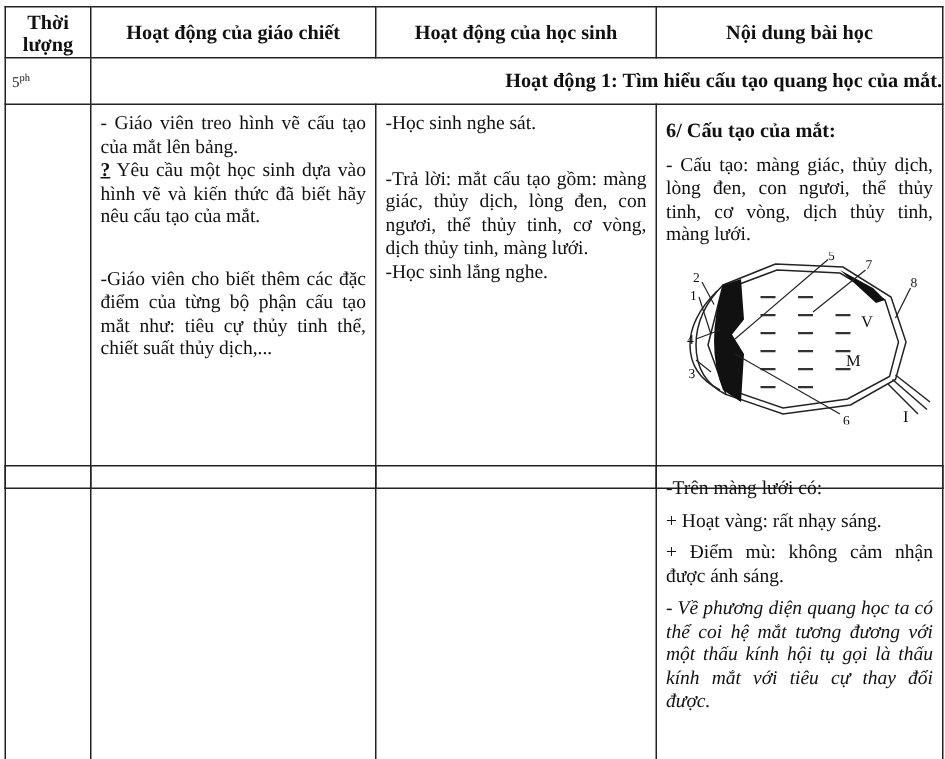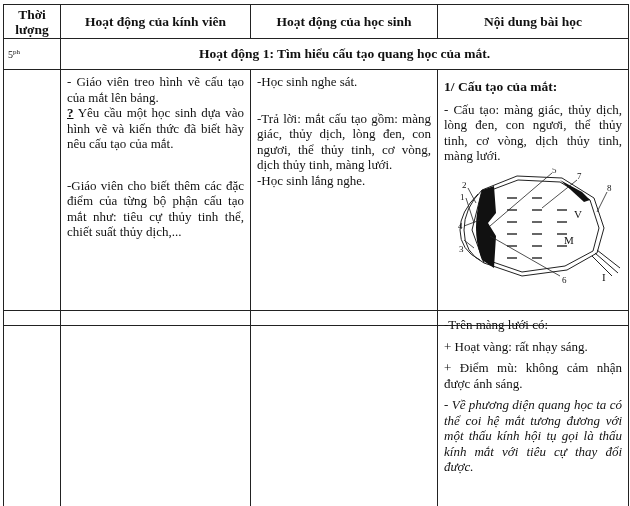--- a/index.html
+++ b/index.html
@@ -6,21 +6,21 @@
   body { width:630px; height:506px; position:relative; overflow:hidden;
          font-family:"Liberation Serif", "DejaVu Serif", serif; color:#111; }
   .tbl { position:absolute; left:3px; border-collapse:collapse; table-layout:fixed; }
   .tbl td { border:1px solid #222; vertical-align:top; padding:0; font-size:13px; line-height:15.5px; }
   #t1 { top:4px; width:625px; border-top:1px solid #222; }
   #t2 { top:310px; width:625px; }
   .hdr td { height:33px; vertical-align:middle; text-align:center; font-weight:bold; font-size:13.5px;margin-top:22px; }
   .hdr td.c1 { line-height:15px; }
   .act td { height:30px; vertical-align:middle; }
   .act .time { font-size:10px; padding-left:4px; }
-  .act .title { text-align:center; font-weight:bold; font-size:13.5px; }
+  .act .title { text-align:right; font-weight:bold; font-size:13.5px; }
   .body td { height:255px; }
   .cell { padding:4px 6px 0 6px; text-align:justify; }
   .gap { height:26px; }
   .gap2 { height:21px; }
   .q { text-decoration:underline; font-weight:bold; }
   .h { font-weight:bold; font-size:13.5px; margin-top:5px; margin-bottom:7px; }
   .it { font-style:italic; }
   .p { margin:0 0 6px 0; }
   .eye { display:block; margin:4px 0 0 8px; }
   .row2 td { height:200px; }
@@ -31,21 +31,21 @@
 <table id="t1" class="tbl">
   <colgroup>
       <col style="width:57px">
       <col style="width:190px">
       <col style="width:187px">
       <col style="width:191px">
     </colgroup>
   <tbody>
       <tr class="hdr">
     <td class="c1">Thời lượng</td>
-    <td>Hoạt động của kính viên</td>
+    <td>Hoạt động của giáo chiết</td>
     <td>Hoạt động của học sinh</td>
     <td>Nội dung bài học</td>
   </tr>
   <tr class="act">
     <td class="time"><span>5</span><sup style="font-size:7px">ph</sup></td>
     <td colspan="3" class="title">Hoạt động 1: Tìm hiểu cấu tạo quang học của mắt.</td>
   </tr>
   <tr class="body">
     <td></td>
     <td>
@@ -59,21 +59,21 @@
     <td>
       <div class="cell">
         <div>-Học sinh nghe sát.</div>
         <div class="gap2"></div>
         <div>-Trả lời: mắt cấu tạo gồm: màng giác, thủy dịch, lòng đen, con ngươi, thể thủy tinh, cơ vòng, dịch thủy tinh, màng lưới.</div>
         <div>-Học sinh lắng nghe.</div>
       </div>
     </td>
     <td>
       <div class="cell">
-        <div class="h">1/ Cấu tạo của mắt:</div>
+        <div class="h">6/ Cấu tạo của mắt:</div>
         <div>- Cấu tạo:  màng giác, thủy dịch, lòng đen, con ngươi, thể thủy tinh, cơ vòng, dịch thủy tinh, màng lưới.</div>
         <svg class="eye" width="170" height="115" viewBox="0 0 170 115">
           <g fill="none" stroke="#222" stroke-width="1">
             <polygon points="30,22 65,8 110,10 142,30 152,60 145,85 115,102 70,108 32,95 20,62"></polygon>
             <polygon points="34,24 66,12 108,14 138,32 147,60 141,83 113,98 70,104 35,92 25,62"></polygon>
             <path d="M30,22 Q12,40 12,62 Q12,85 32,95"></path>
             <path d="M26,26 Q8,44 8,62 Q8,82 28,92"></path>
             <line x1="145" y1="82" x2="168" y2="100"></line>
                 <line x1="143" y1="85" x2="166" y2="105"></line>
                 <line x1="140" y1="88" x2="160" y2="108"></line>

